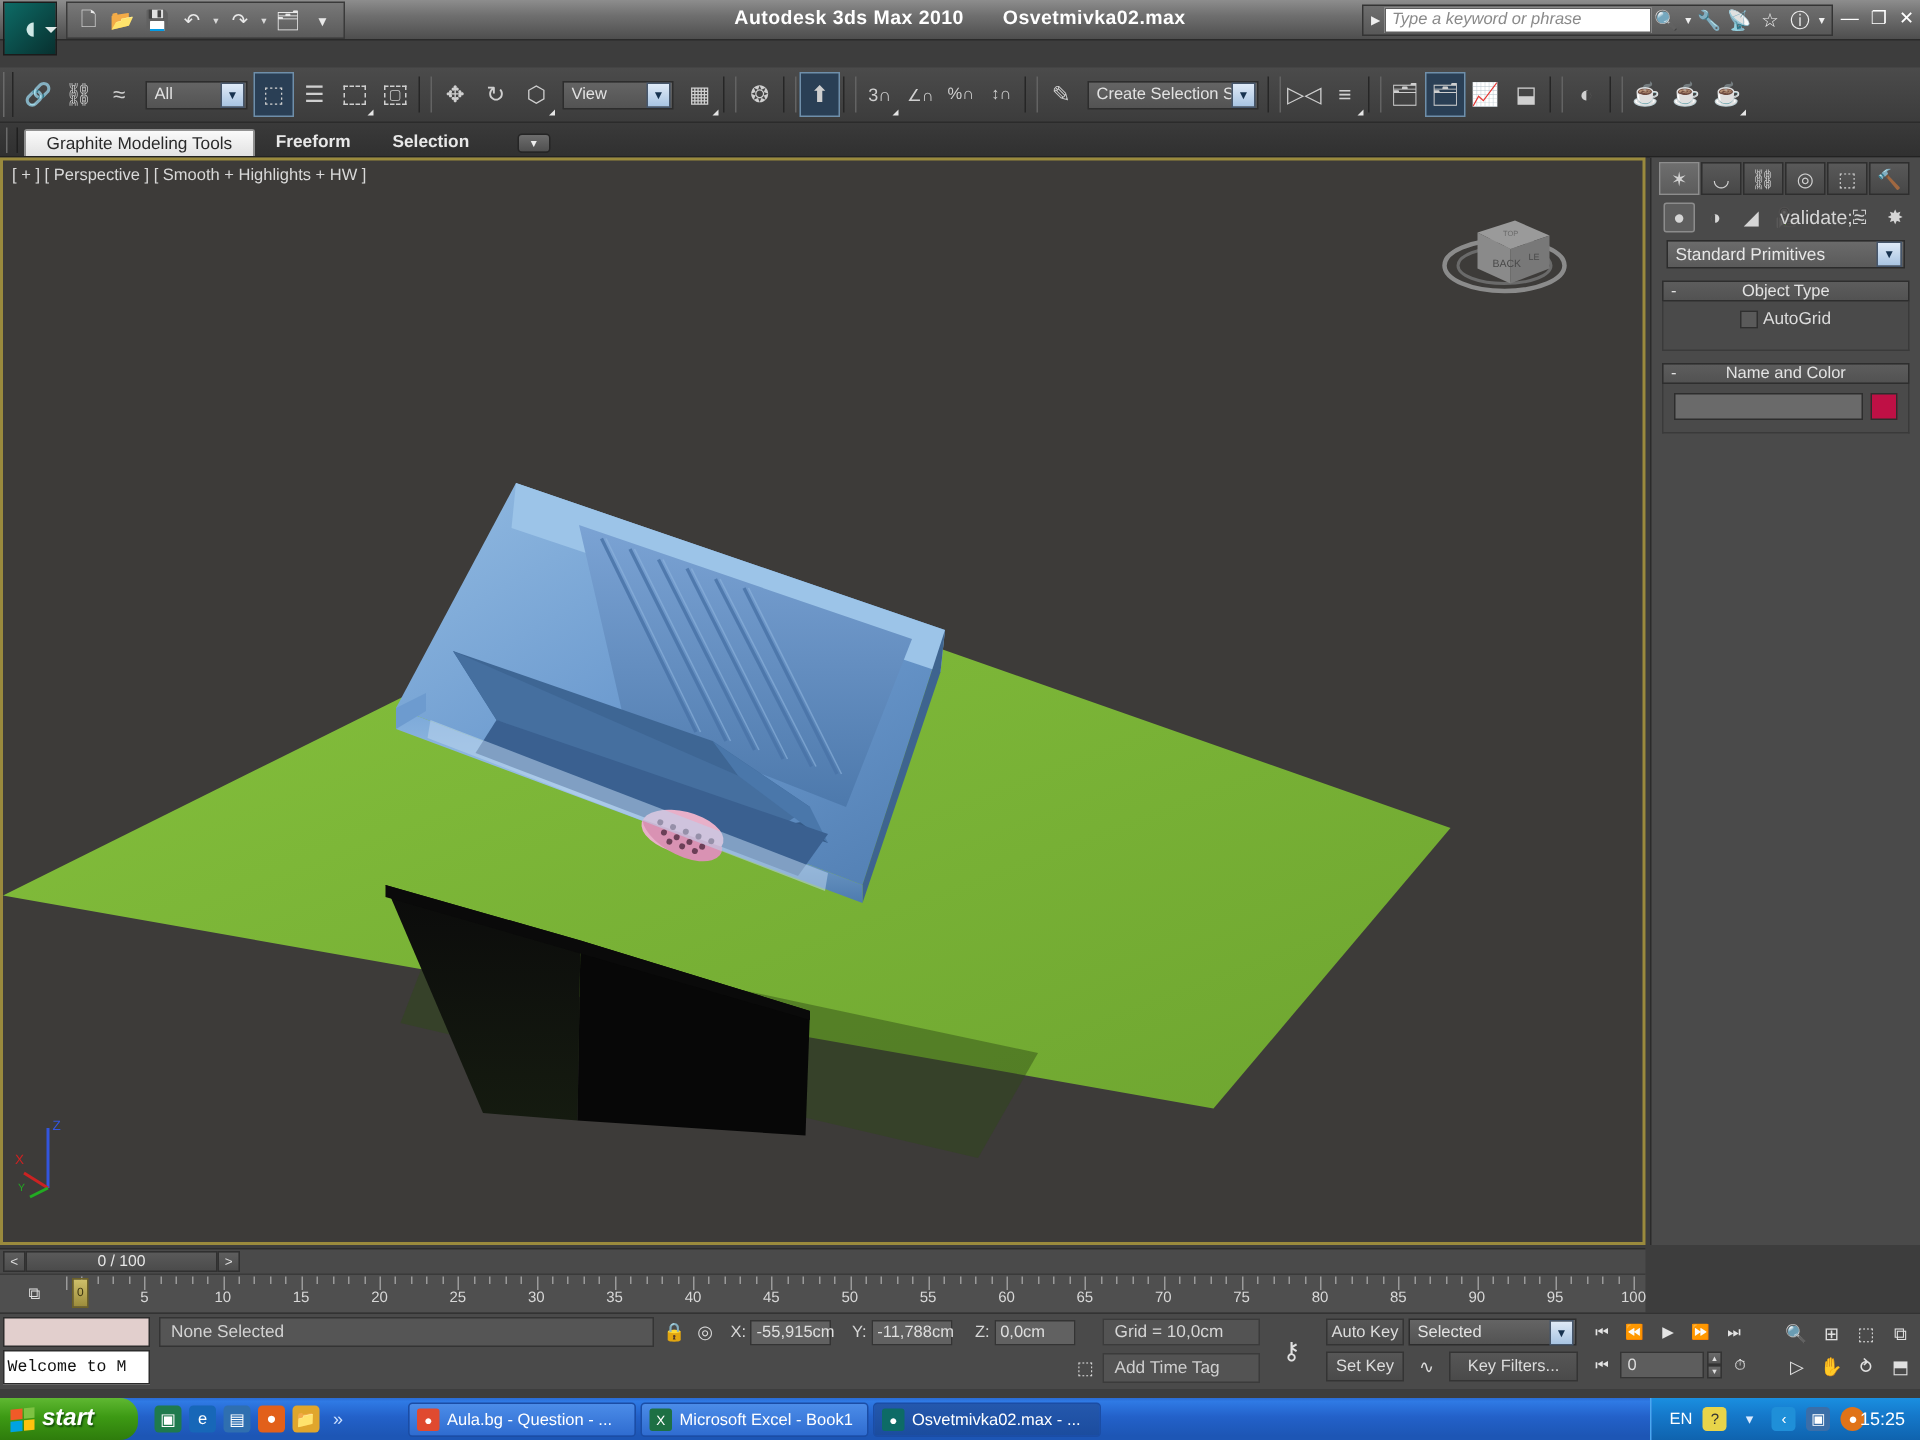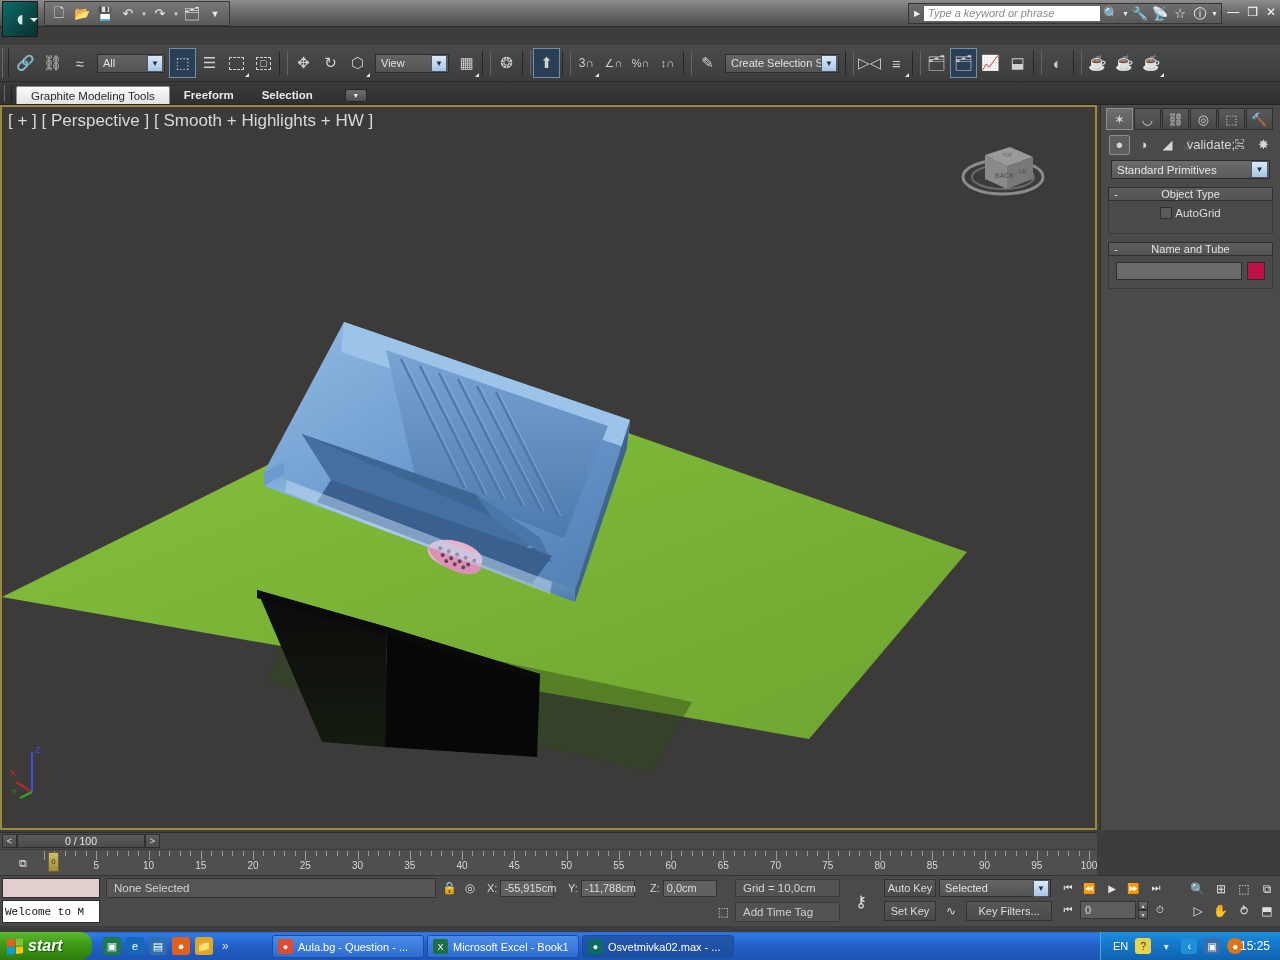--- a/index.html
+++ b/index.html
@@ -77,21 +77,21 @@
   .rtab.sel { background:linear-gradient(180deg,#fbfbfb,#e2e2e2); color:#2a2a2a;
     border:1px solid #8d8d8d; border-bottom:none; border-radius:2px 2px 0 0; font-weight:normal;}
   .rtab-caret { width:22px;height:13px; margin-left:18px; margin-bottom:2px;
     background:linear-gradient(180deg,#6d6d6d,#4f4f4f); border:1px solid #252525;
     border-radius:3px; display:flex;align-items:center;justify-content:center;
     color:#efefef; font-size:8px; }
 
   
   .viewport { position:absolute; left:0; top:105px; width:1097px; height:725px;
     background:#3d3b39; border:2px solid #9a8a3d; overflow:hidden; }
-  .vplabel { position:absolute; left:6px; top:4px; color:#d9d9d9; font-size:17px; z-index:6;}
+  .vplabel { position:absolute; left:6px; top:4px; color:#d9d9d9; font-size:11px; z-index:6;}
   .plane { position:absolute; left:-10px; top:195px; width:1120px; height:560px; }
   .tripod { position:absolute; left:4px; bottom:28px; width:46px; height:58px; z-index:6; }
   .viewcube { position:absolute; right:42px; top:22px; width:98px; height:80px; z-index:6;}
 
   
   .cmdpanel { position:absolute; left:1100px; top:105px; width:180px; height:725px;
     background:#4a4a4a; border-left:1px solid #2b2b2b; }
   .cp-tabs { display:flex; height:25px; padding:3px 3px 0 5px; gap:1px; }
   .cp-tab { width:27px; height:22px; background:linear-gradient(180deg,#595959,#474747);
     border:1px solid #2e2e2e; display:flex; align-items:center; justify-content:center;
@@ -257,20 +257,23 @@
       <div class="qi">📂</div>
       <div class="qi">💾</div>
       <div class="qi">↶</div>
       <div class="qsep">▾</div>
       <div class="qi">↷</div>
       <div class="qsep">▾</div>
       <div class="qi">🗂</div>
       <div class="qi" style="font-size:9px;">▼</div>
     </div>
 
+    <div class="apptitle">
+      <span>Autodesk 3ds Max  2010</span><span class="fname">Osvetmivka02.max</span>
+    </div>
 
     <div class="infocenter">
       <div class="ic-caret">▶</div>
       <div class="ic-input">Type a keyword or phrase</div>
       <div class="ic-ico">🔍</div>
       <div class="ic-ico" style="width:9px;font-size:8px;">▾</div>
       <div class="ic-ico">🔧</div>
       <div class="ic-ico">📡</div>
       <div class="ic-ico">☆</div>
       <div class="ic-ico">ⓘ</div>
@@ -510,21 +513,21 @@
         <div class="autogrid">
           <div class="chk"></div>
           <span>AutoGrid</span>
         </div>
       </div>
     </div>
 
     <div class="rollup">
       <div class="roll-head">
         <span class="mn">-</span>
-        <span>Name and Tube</span>
+        <span>Name and Color</span>
       </div>
       <div class="roll-body">
         <div class="namerow">
           <div class="nameinp"></div>
           <div class="swatch" id="swatch" style="background: rgb(191, 16, 69);"></div>
         </div>
       </div>
     </div>
   </div>
 

